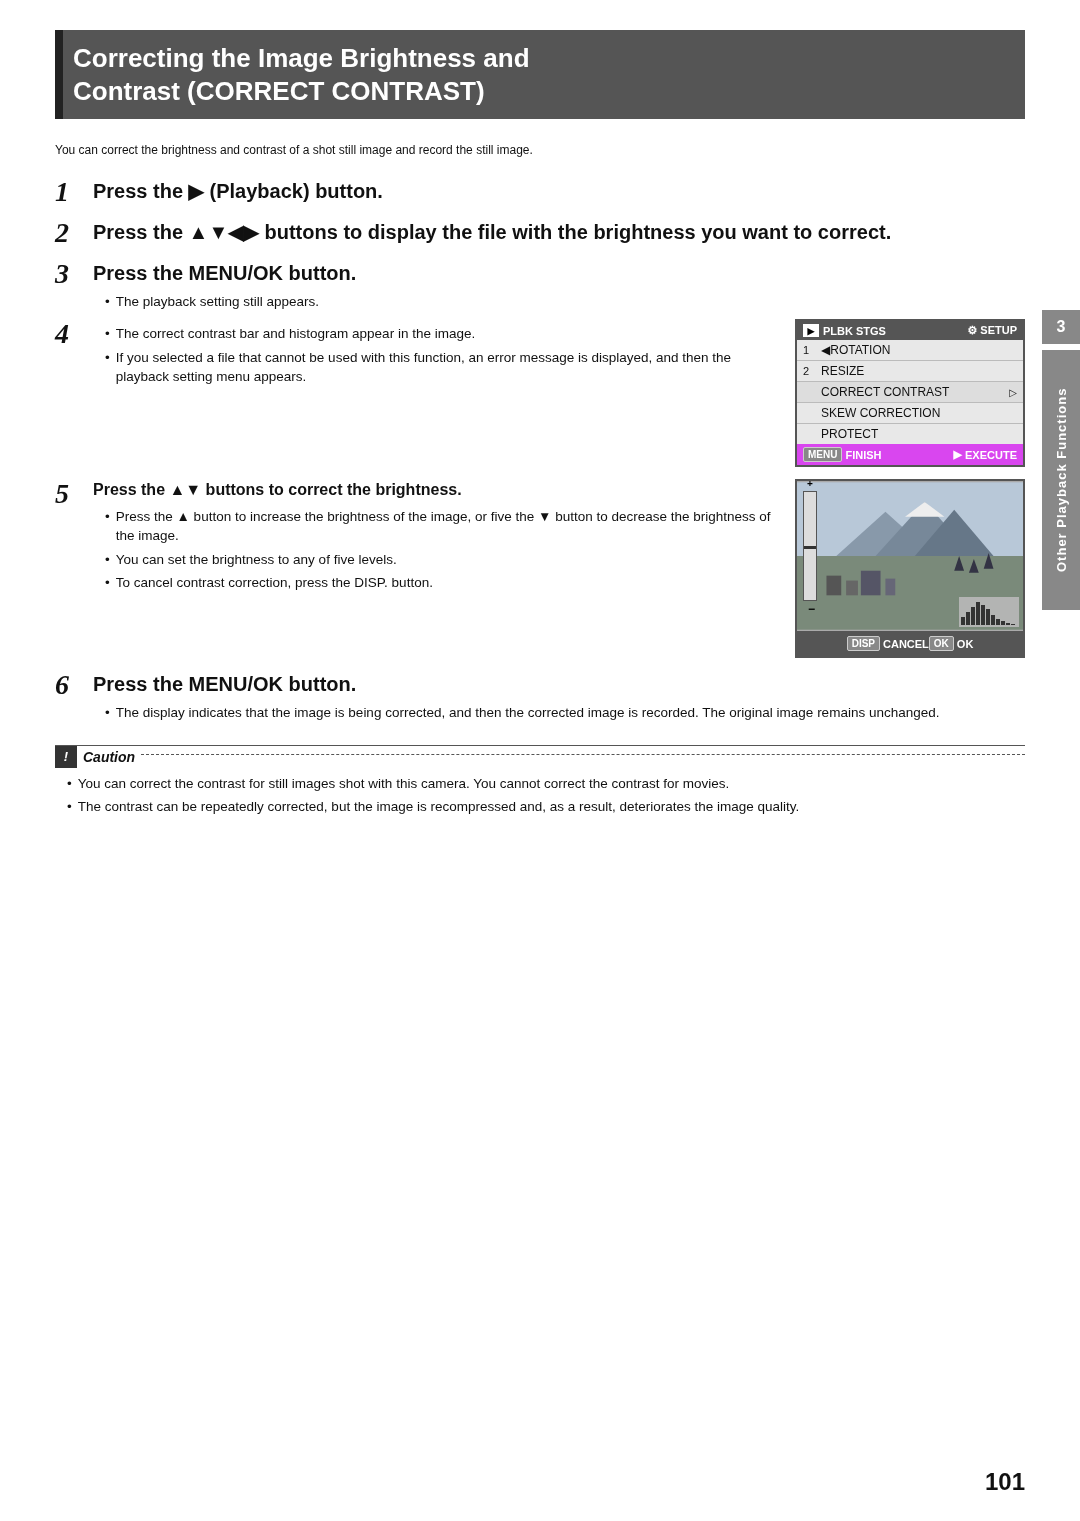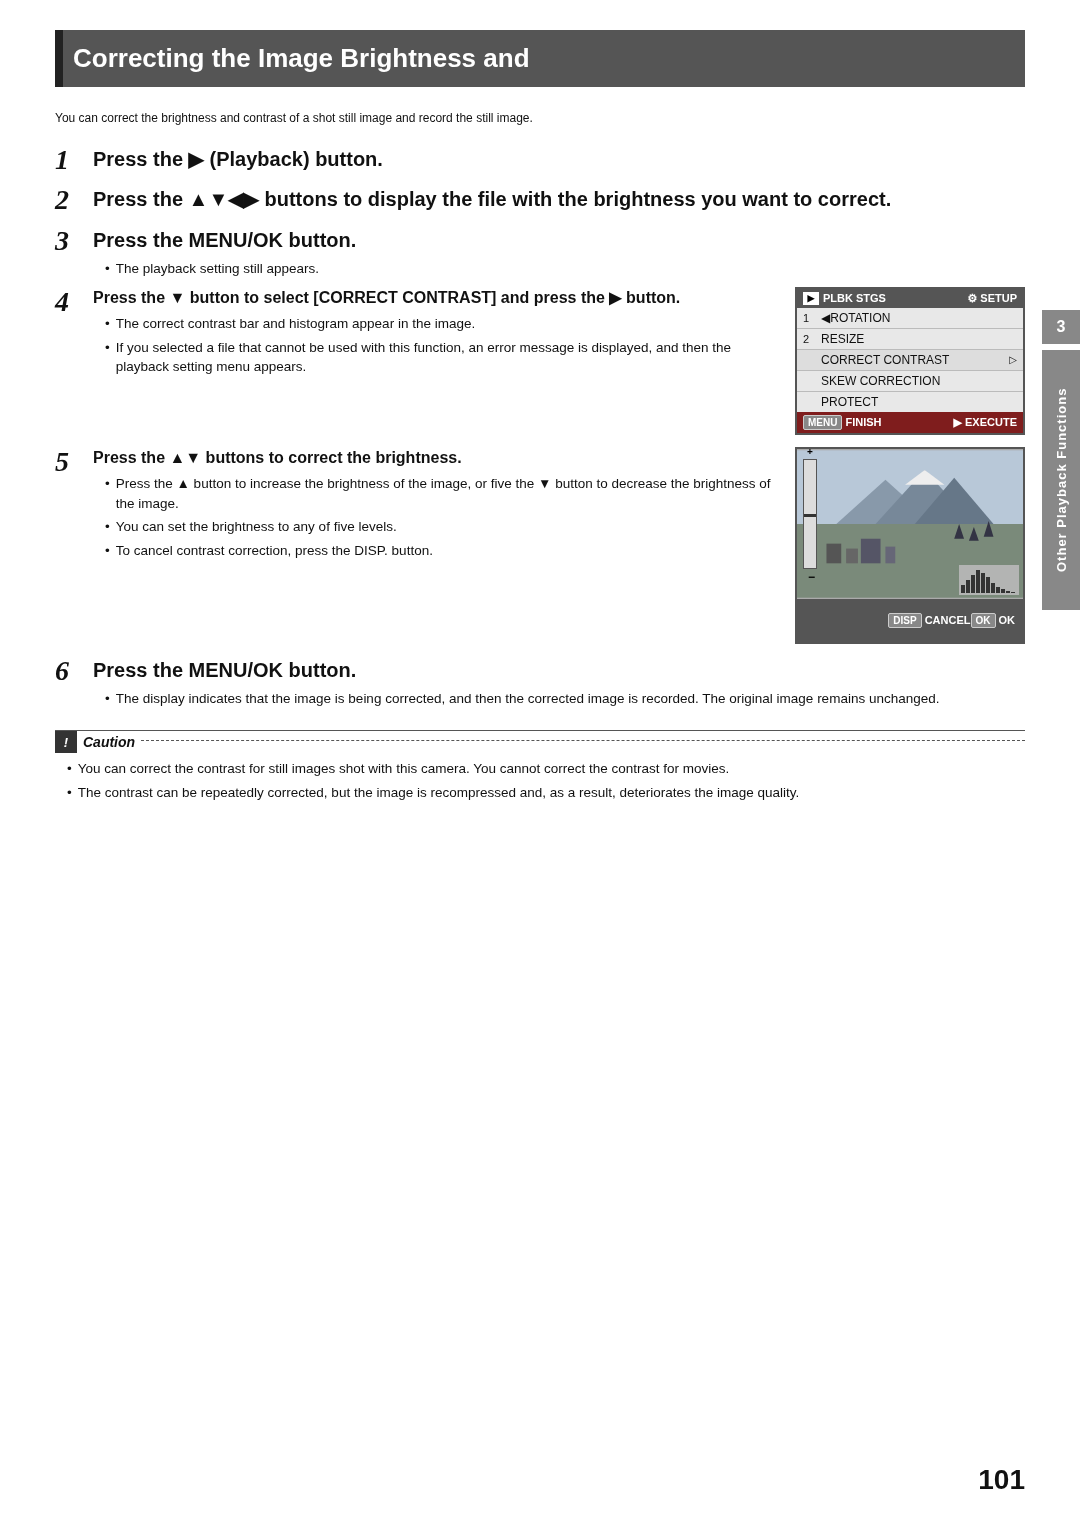--- a/index.html
+++ b/index.html
@@ -215,21 +215,21 @@
       min-width: 12px;
     }
 
     .menu-item-arrow {
       margin-left: auto;
       font-size: 10px;
     }
 
     .menu-footer {
       display: flex;
-      background: #7f1d1d;
+      background: #d946ef;
       color: #fff;
       padding: 3px 6px;
       font-size: 11px;
       font-weight: bold;
       justify-content: space-between;
     }
 
     .menu-footer-item {
       display: flex;
       align-items: center;
@@ -301,23 +301,23 @@
       right: 4px;
       width: 60px;
       height: 30px;
       background: rgba(200,200,200,0.7);
     }
 
     .preview-footer {
       background: #555;
       color: #fff;
       display: flex;
-      justify-content: flex-end;
-      align-items: center;
-      padding: 14px 8px;
+      justify-content: center;
+      align-items: center;
+      padding: 5px 8px;
       font-size: 11px;
       font-weight: bold;
     }
 
     .preview-footer-btn {
       display: flex;
       align-items: center;
       gap: 3px;
     }
 
@@ -368,21 +368,21 @@
       flex: 1;
       border-bottom: 1px dashed #555;
       margin-bottom: 4px;
     }
 
     
     .page-number {
       position: absolute;
       bottom: 25px;
       right: 55px;
-      font-size: 28px;
+      font-size: 24px;
       font-weight: bold;
     }
 
     .step-main-text {
       font-size: 16px;
       font-weight: bold;
       line-height: 1.4;
     }
   </style>
 </head>
@@ -396,20 +396,21 @@
 
   <div class="side-tab">
     <span>Other Playback Functions</span>
   </div>
 
   <div class="main-content">
 
     <div class="title-header">
       <h1>
         <span>Correcting the Image Brightness and</span><br>
+        <span>Contrast (CORRECT CONTRAST)</span>
       </h1>
     </div>
 
     <p class="intro-text">You can correct the brightness and contrast of a shot still image and record the still image.</p>
 
     <div class="step">
       <div class="step-number">1</div>
       <div class="step-content">
         <p class="step-main-text">Press the ▶ (Playback) button.</p>
       </div>
@@ -429,21 +430,20 @@
         <div class="bullets">
           <div class="bullet">The playback setting still appears.</div>
         </div>
       </div>
     </div>
 
     <div class="step4-row">
       <div style="display:flex; align-items:flex-start; flex:1;">
         <div class="step-number">4</div>
         <div class="step4-left">
-          <p class="step-main-text">Press the ▼ button to select [CORRECT CONTRAST] and press the ▶ button.</p>
           <div class="bullets">
             <div class="bullet">The correct contrast bar and histogram appear in the image.</div>
             <div class="bullet">If you selected a file that cannot be used with this function, an error message is displayed, and then the playback setting menu appears.</div>
           </div>
         </div>
       </div>
       <div class="step4-right">
 
         <div class="camera-menu">
           <div class="menu-header">

